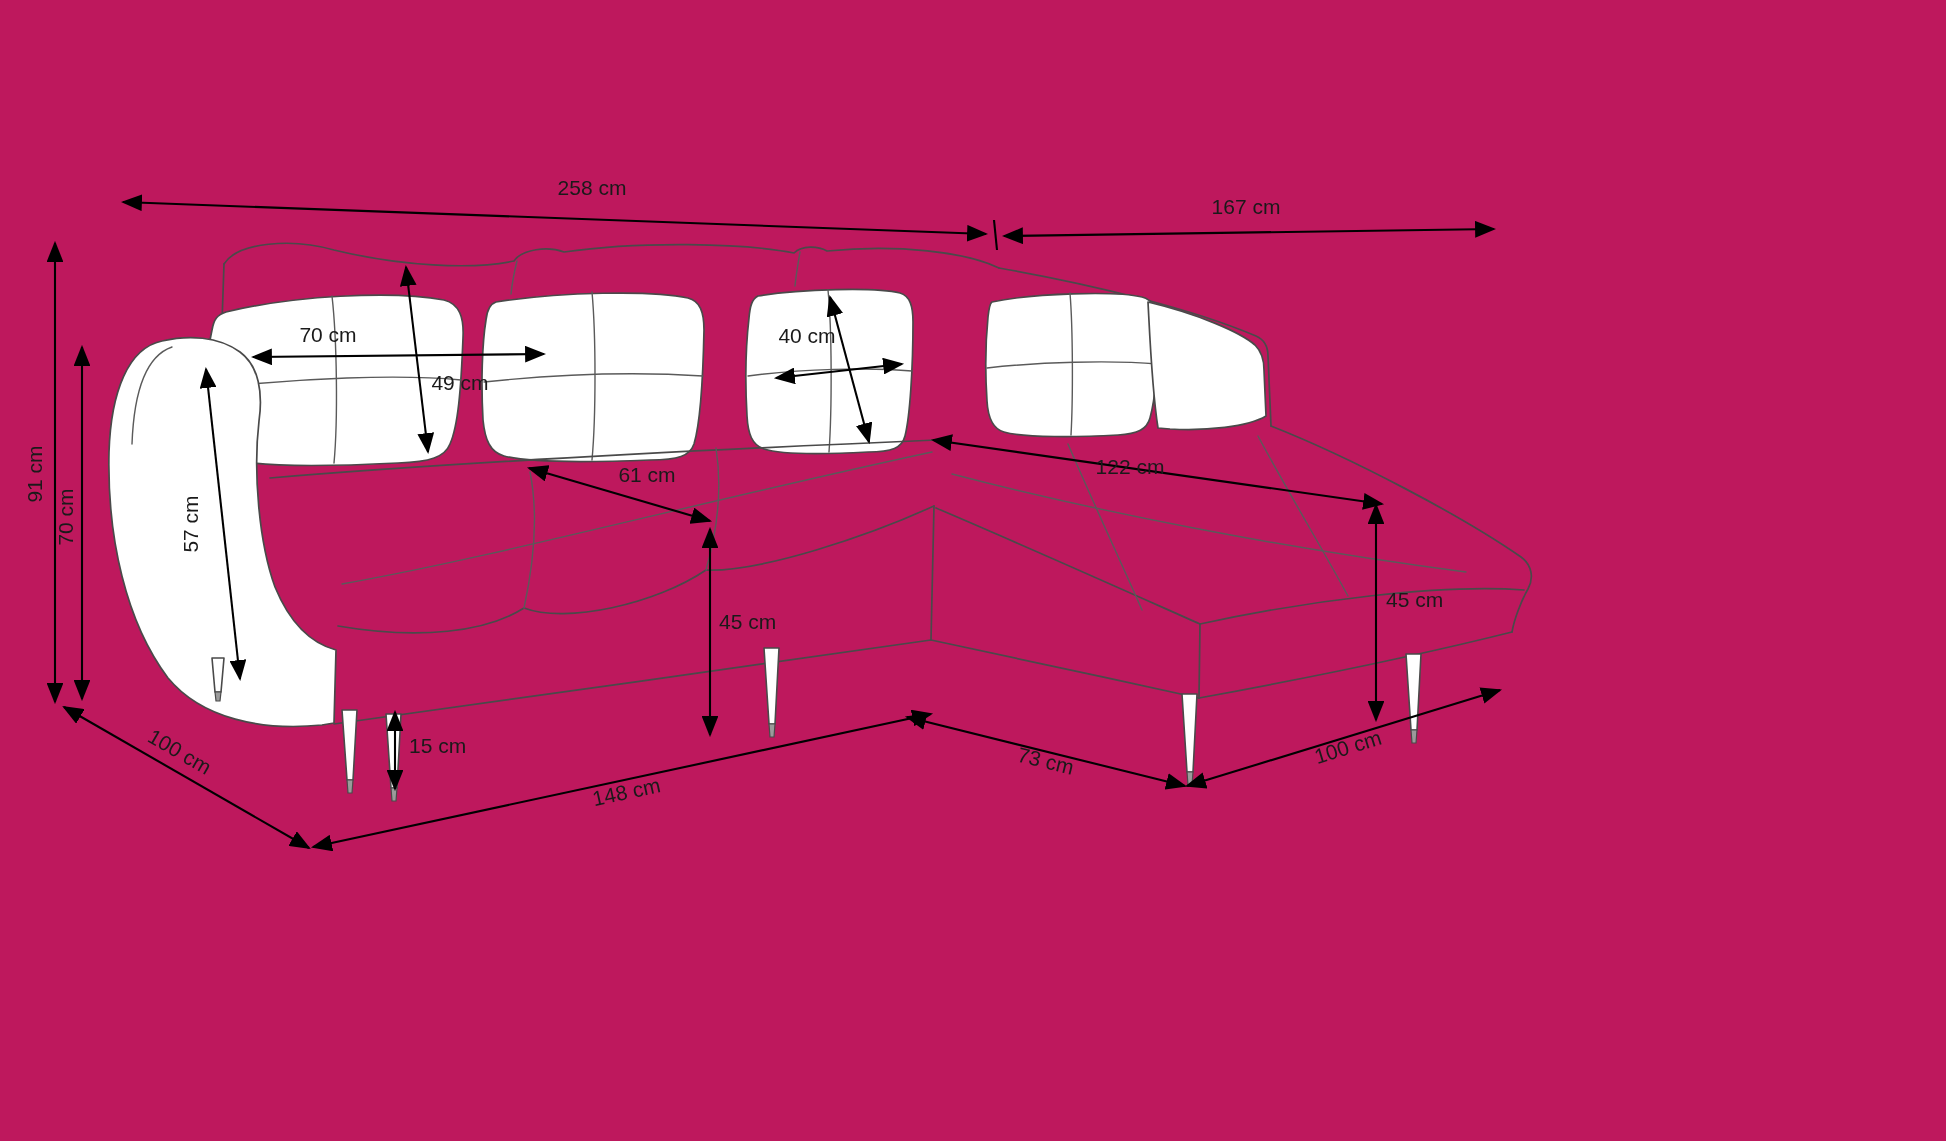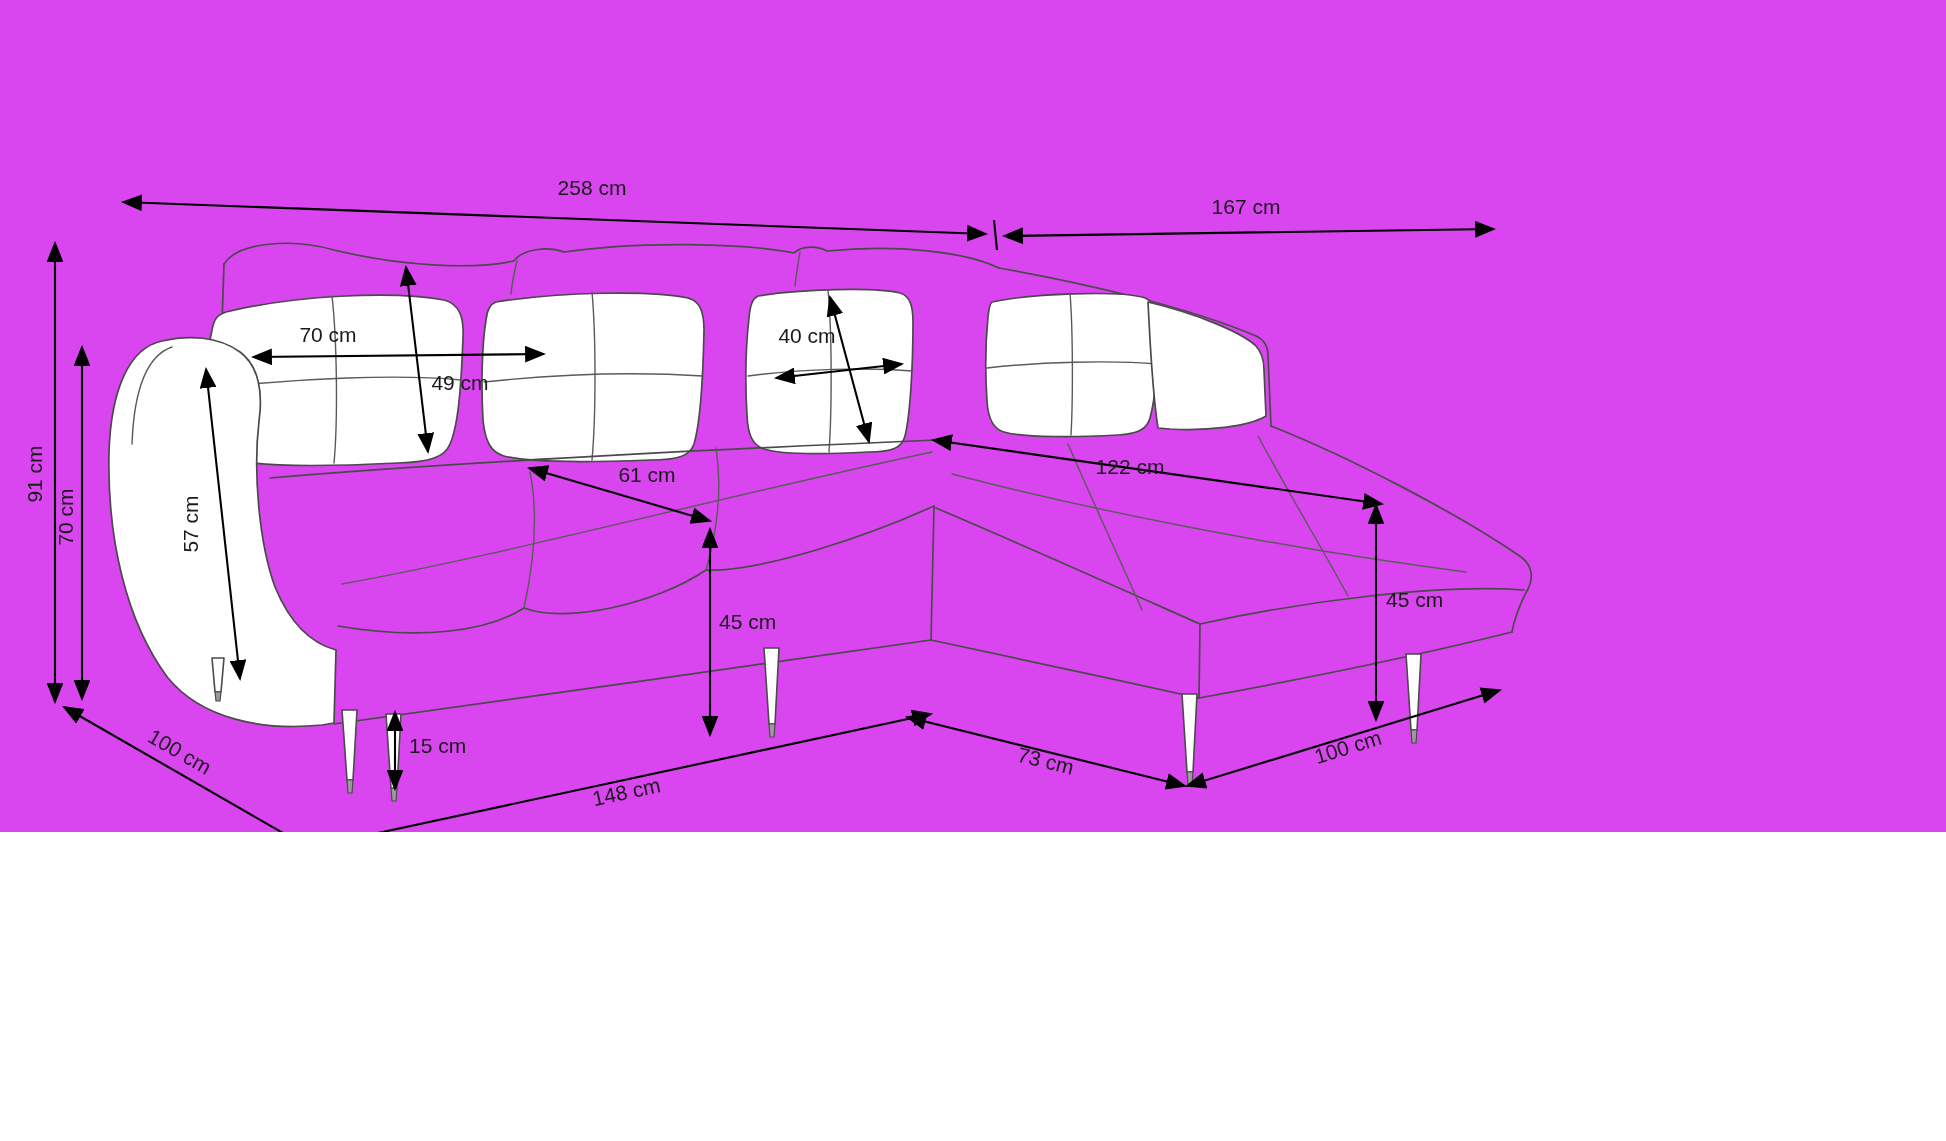--- a/index.html
+++ b/index.html
@@ -1,20 +1,20 @@
 <!DOCTYPE html>
 <html><head>
 <meta charset="utf-8">
 <style>
   html, body { margin: 0; padding: 0; background: #ffffff; }
   .canvas {
     position: relative;
     width: 1946px;
-    height: 832px;
-    background: #d946ef;
+    height: 1141px;
+    background: #be185d;
     overflow: hidden;
     font-family: "Liberation Sans", sans-serif;
   }
   svg { position: absolute; left: 0; top: 0; }
   .sofa-line {
     fill: none;
     stroke: #4a4a4a;
     stroke-width: 1.7;
     stroke-linecap: round;
     stroke-linejoin: round;

